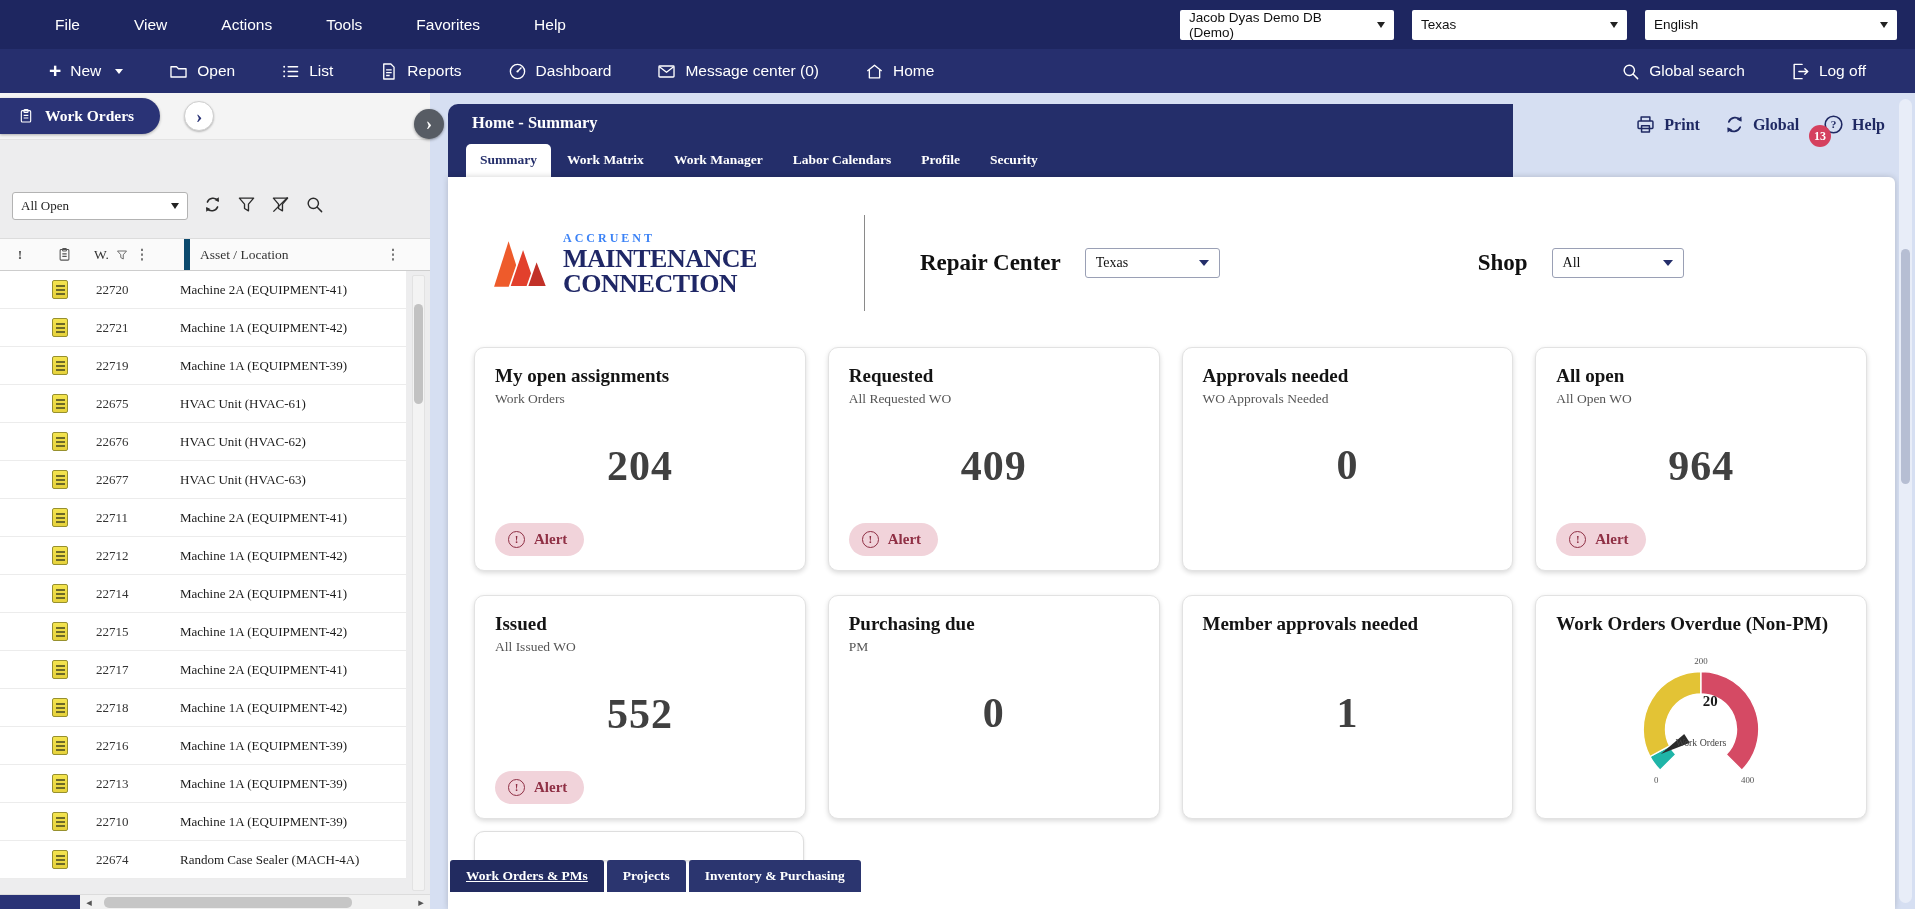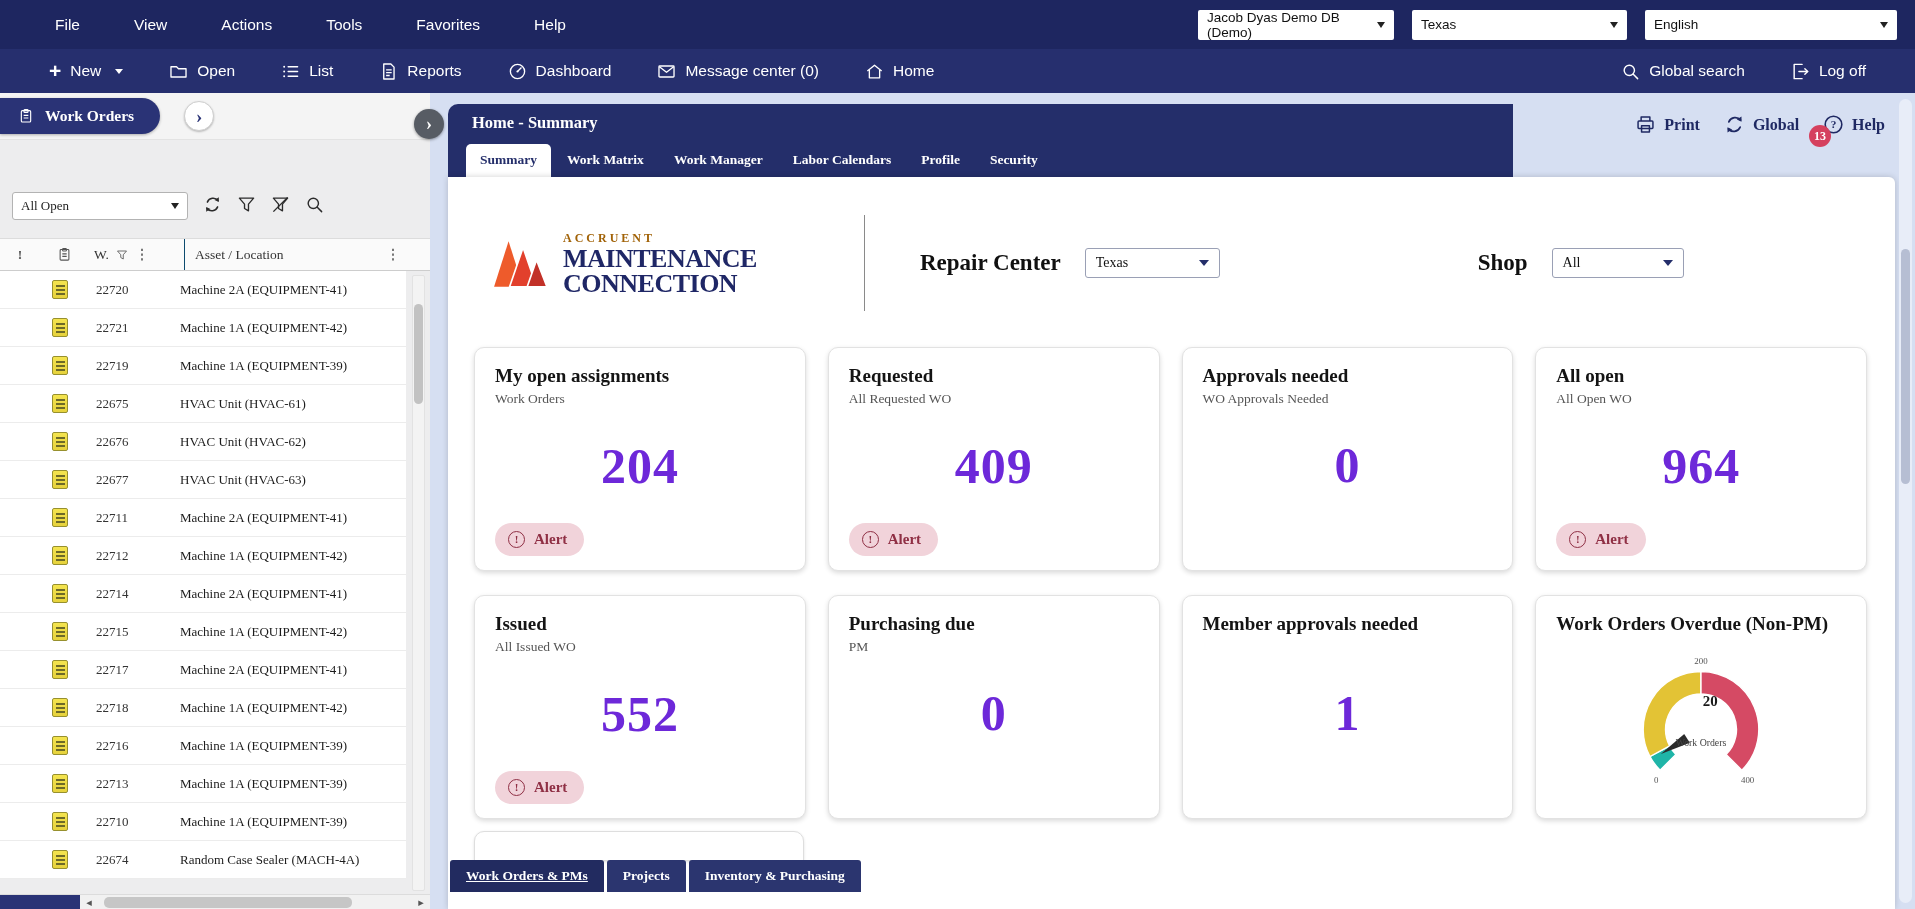--- a/index.html
+++ b/index.html
@@ -54,21 +54,21 @@
   .grid-header { margin-top:16px; height:33px; background:#fafafa;
     border-top:1px solid #dcdcdc; border-bottom:1px solid #cdcdcd;
     display:flex; align-items:center; font-size:13.5px; color:#333; }
   .gh-pri { width:40px; text-align:center; font-weight:bold; color:#555; }
   .gh-clip { width:48px; display:flex; justify-content:center; color:#555; }
   .gh-clip svg { width:15px; height:15px; }
   .gh-wo { width:96px; display:flex; align-items:center; gap:7px; padding-left:6px; color:#333; }
   .gh-wo svg { width:12px; height:12px; color:#555; }
   .kebab { color:#777; font-size:14px; font-weight:bold; }
   .gh-asset { flex:1; align-self:stretch; display:flex; align-items:center;
-    border-left:1px solid #0c4a6e; padding-left:10px; justify-content:space-between; }
+    border-left:6px solid #0c4a6e; padding-left:10px; justify-content:space-between; }
   .gh-asset .kebab { margin-right:30px; }
   .rows { margin-right:24px; background:#fff; }
   .wo-row { display:flex; align-items:center; height:38px; background:#fff;
     border-bottom:1px solid #ececec; font-size:13px; color:#1c1c1c; padding-left:52px;
     white-space:nowrap; overflow:hidden; }
   .doc-icon { width:16px; height:19px; flex:none;
     background:linear-gradient(#f4e44f,#e6d23c); border:1px solid #97902e;
     border-radius:2px; position:relative; margin-right:28px; }
   .doc-icon::before { content:""; position:absolute; left:3px; top:4px; width:9px; height:2px;
     background:#6d6a28; box-shadow:0 4px 0 #6d6a28, 0 8px 0 #6d6a28; }
@@ -106,40 +106,40 @@
     font-weight:600; position:relative; }
   .action svg { width:21px; height:21px; }
   .badge { position:absolute; left:-14px; top:11px; width:22px; height:22px;
     border-radius:50%; background:#d5405e; color:#fff; font-size:12px; font-weight:bold;
     display:flex; align-items:center; justify-content:center; }
 
   .content-card { position:absolute; top:84px; left:18px; right:20px; bottom:0;
     background:#fff; border-radius:0 6px 0 0; box-shadow:0 0 6px rgba(0,0,0,.18); }
   .card-top-row { display:flex; align-items:center; margin:36px 40px 0 44px; height:100px; }
   .logo-box { width:330px; display:flex; align-items:center; gap:13px; }
-  .logo-brand { font-size:12px; letter-spacing:3px; color:#a16207; font-weight:bold; }
+  .logo-brand { font-size:12px; letter-spacing:3px; color:#3b82f6; font-weight:bold; }
   .logo-big { font-size:26px; font-weight:800; color:#1f2766; line-height:25px;
     letter-spacing:-0.5px; }
   .divider-v { width:1px; height:96px; background:#8a8a8a; margin:0 55px 0 42px; }
   .filter-group { display:flex; align-items:center; }
   .filter-label { font-size:23px; font-weight:bold; color:#101010; margin-right:24px; }
   .main-select { width:135px; height:30px; background:#fff; border:1px solid #9aa0b5;
     border-radius:3px; display:flex; align-items:center; justify-content:space-between;
     padding:0 10px; font-size:14px; color:#111; }
   .filter-group.shop { margin-left:258px; }
 
   .kpi-grid { display:grid; grid-template-columns:repeat(4,1fr); gap:24px 22px;
     margin:34px 28px 0 26px; }
   .kpi-card { background:#fff; border:1px solid #e2e2e2; border-radius:10px;
     box-shadow:0 2px 5px rgba(0,0,0,.15); height:224px; padding:16px 20px 14px;
     display:flex; flex-direction:column; }
   .kpi-title { font-size:19px; font-weight:bold; color:#141414; line-height:24px; }
   .kpi-sub { font-size:13.5px; color:#555; margin-top:3px; min-height:17px; }
   .kpi-value-wrap { flex:1; display:flex; align-items:center; justify-content:center; }
-  .kpi-value { font-size:50px; font-weight:bold; color:#6d28d9; letter-spacing:1px; }
+  .kpi-value { font-size:42px; font-weight:bold; color:#404040; letter-spacing:1px; }
   .alert-pill { align-self:flex-start; display:flex; align-items:center; gap:9px;
     background:#f1d3da; color:#8f2f44; font-weight:bold; font-size:15px;
     padding:8px 17px 8px 13px; border-radius:19px; }
   .alert-ic { width:17px; height:17px; border:1.7px solid #8f2f44; border-radius:50%;
     display:flex; align-items:center; justify-content:center; font-size:11px;
     font-weight:bold; line-height:1; }
   .pill-spacer { height:35px; }
   .gauge-wrap { flex:1; display:flex; align-items:center; justify-content:center; }
 
   .peek-card { position:absolute; bottom:48px; left:26px; width:330px; height:30px;
@@ -249,21 +249,21 @@
 </svg>
 
 <div class="menubar">
   <button class="menu-item">File</button>
   <button class="menu-item">View</button>
   <button class="menu-item">Actions</button>
   <button class="menu-item">Tools</button>
   <button class="menu-item">Favorites</button>
   <button class="menu-item">Help</button>
   <div class="mb-selects">
-    <div class="mb-select" style="width:196px">
+    <div class="mb-select" style="width:214px">
       <span>Jacob Dyas Demo DB (Demo)</span>
       <span class="caret-dark"></span>
     </div>
     <div class="mb-select" style="width:215px">
       <span>Texas</span>
       <span class="caret-dark"></span>
     </div>
     <div class="mb-select" style="width:252px">
       <span>English</span>
       <span class="caret-dark"></span>

